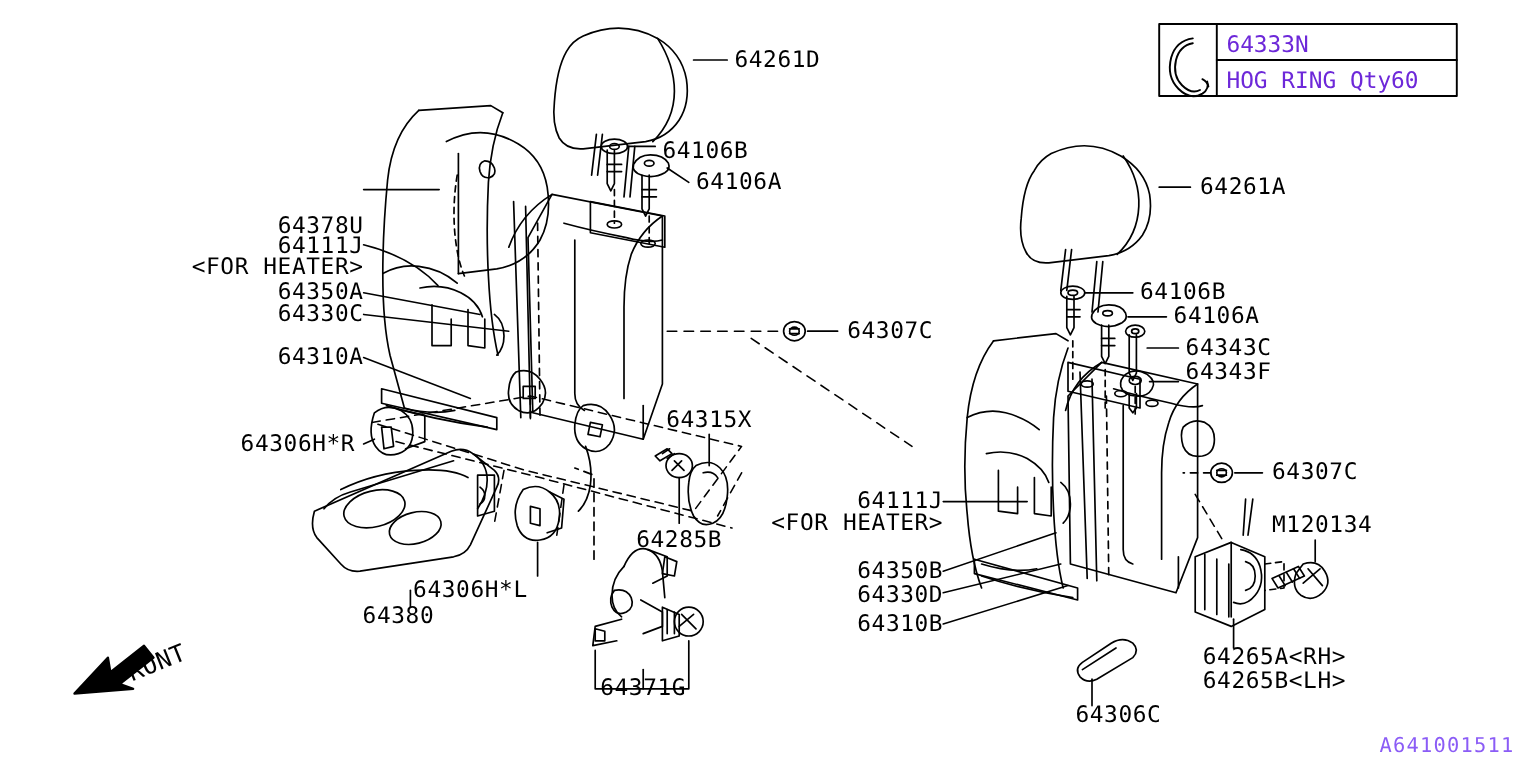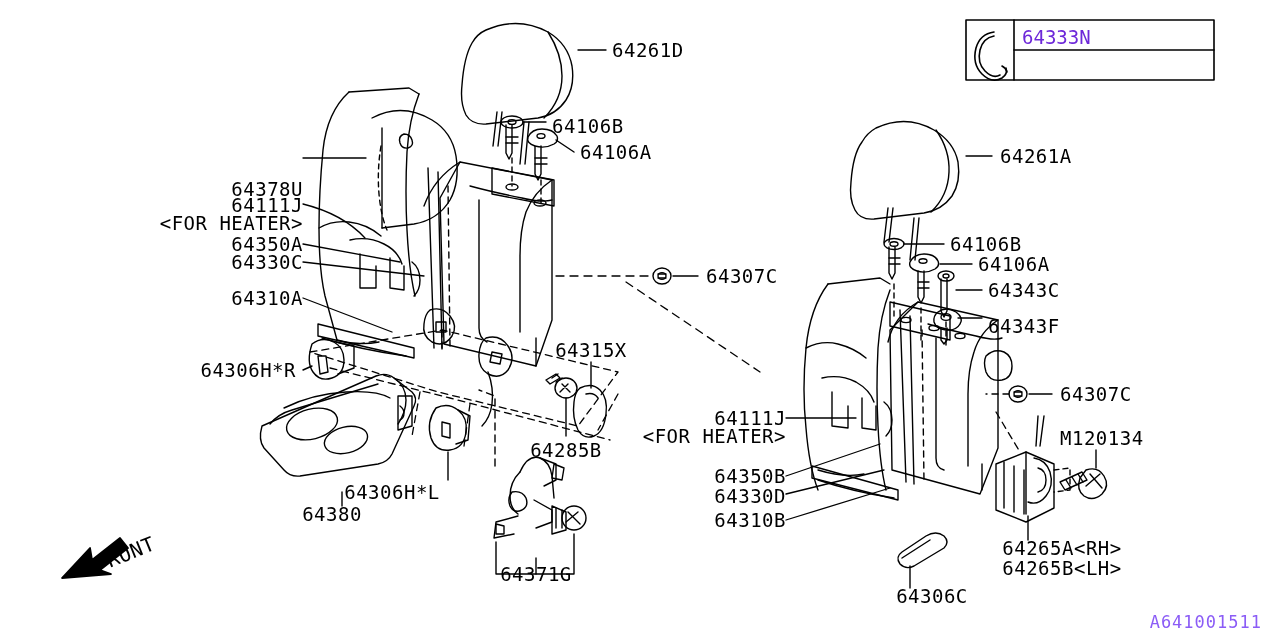--- a/index.html
+++ b/index.html
@@ -329,33 +329,34 @@
 
 <div class="lbl l" style="left:706px;top:276px;">64307C</div>
 <div class="lbl c" style="left:591px;top:350px;">64315X</div>
 <div class="lbl c" style="left:566px;top:450px;">64285B</div>
 <div class="lbl c" style="left:536px;top:574px;">64371G</div>
 
 <div class="lbl l" style="left:1000px;top:156px;">64261A</div>
 <div class="lbl l" style="left:950px;top:244px;">64106B</div>
 <div class="lbl l" style="left:978px;top:264px;">64106A</div>
 <div class="lbl l" style="left:988px;top:290px;">64343C</div>
-<div class="lbl l" style="left:988px;top:326px;text-align:right;">64343F</div>
+<div class="lbl l" style="left:988px;top:310px;text-align:right;">64343F</div>
 
 <div class="lbl r" style="left:786px;top:418px;">64111J</div>
 <div class="lbl r" style="left:786px;top:436px;">&lt;FOR HEATER&gt;</div>
 <div class="lbl r" style="left:786px;top:476px;">64350B</div>
 <div class="lbl r" style="left:786px;top:496px;">64330D</div>
 <div class="lbl r" style="left:786px;top:520px;">64310B</div>
 
 <div class="lbl l" style="left:1060px;top:394px;">64307C</div>
 <div class="lbl l" style="left:1040px;top:438px;margin-left:20px;">M120134</div>
 <div class="lbl c" style="left:1062px;top:548px;">64265A&lt;RH&gt;</div>
 <div class="lbl c" style="left:1062px;top:568px;">64265B&lt;LH&gt;</div>
 <div class="lbl c" style="left:932px;top:596px;">64306C</div>
 
 <div class="legtxt" style="left:1022px;top:26px;">64333N</div>
+<div class="legtxt" style="left:1022px;top:56px;">HOG RING Qty60</div>
 
 <div class="lbl" style="left:96px;top:556px;transform:rotate(-22deg);transform-origin:0 50%;font-size:20px;">FRONT</div>
 
 <div id="dwg">A641001511</div>
 
 </div>
 
 </body></html>

